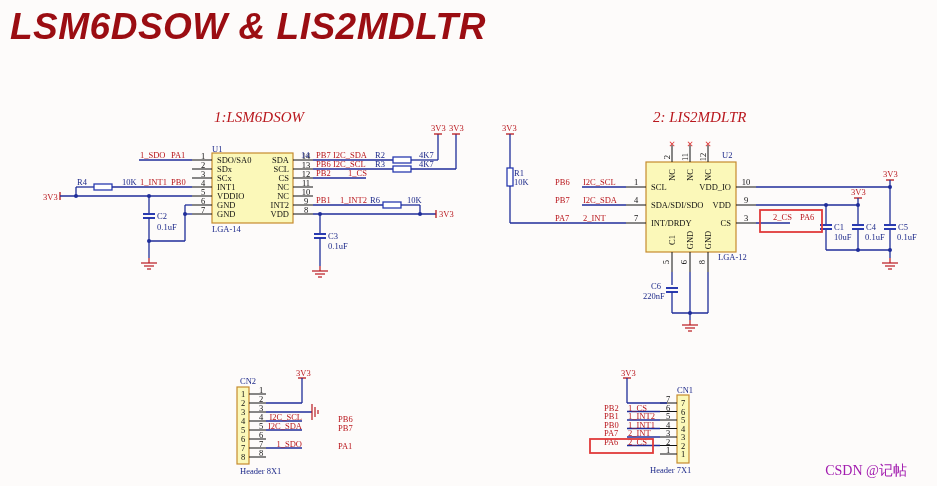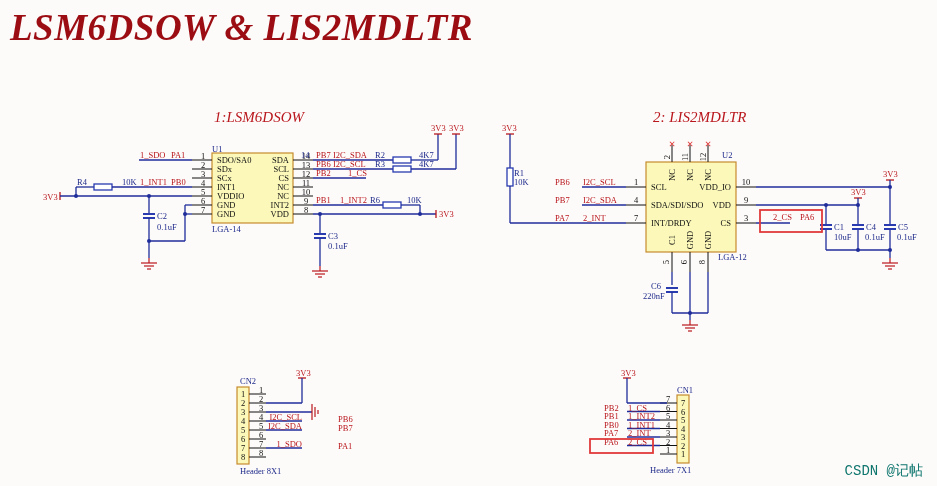--- a/index.html
+++ b/index.html
@@ -1,32 +1,32 @@
 <!DOCTYPE html>
 <html><head>
 <meta charset="utf-8">
 <style>
   html,body{margin:0;padding:0;background:#fdfbfa;}
   body{width:937px;height:486px;overflow:hidden;position:relative;font-family:"Liberation Serif","DejaVu Serif",serif;}
   #sch{position:absolute;left:0;top:0;}
-  .title{position:absolute;left:10px;top:6px;font-family:Liberation Serif, serif;font-style:italic;font-weight:bold;font-size:37px;color:#9b0d12;letter-spacing:0.5px;}
+  .title{position:absolute;left:10px;top:6px;font-family:Liberation Sans, sans-serif;font-style:italic;font-weight:bold;font-size:37px;color:#9b0d12;letter-spacing:0.5px;}
   .sub{font-family:"Liberation Serif",serif;font-style:italic;font-size:15px;fill:#b9181e;}
   .t{font-family:"Liberation Serif",serif;font-size:8.5px;}
   .blue{fill:#1e2a8a;}
   .red{fill:#b9181e;}
   .blk{fill:#111;}
   .w{stroke:#1f2d9a;stroke-width:1.3;fill:none;}
   .wr{stroke:#b9181e;stroke-width:1.3;fill:none;}
   .pin{stroke:#111;stroke-width:1;fill:none;}
   .chip{fill:#fbf8b9;stroke:#c68b2d;stroke-width:1.2;}
   .res{fill:#fff;stroke:#2a3bb0;stroke-width:1.3;}
   .cap{stroke:#2a3bb0;stroke-width:2;}
   .dot{fill:#1f2d9a;}
   .hl{fill:none;stroke:#e03a3a;stroke-width:1.8;}
-  .wm{position:absolute;right:14px;bottom:6px;font-family:Liberation Mono, monospace;font-size:14px;color:#0f766e;}
+  .wm{position:absolute;right:30px;bottom:6px;font-family:Liberation Serif, serif;font-size:14px;color:#a21caf;}
 </style>
 </head>
 <body>
 
 <div class="title">LSM6DSOW &amp; LIS2MDLTR</div>
 
 <svg id="sch" width="937" height="486" viewBox="0 0 937 486">
   <defs>
     <g id="gnd">
       <line x1="0" y1="0" x2="0" y2="5" stroke="#b9181e" stroke-width="1.2"></line>

